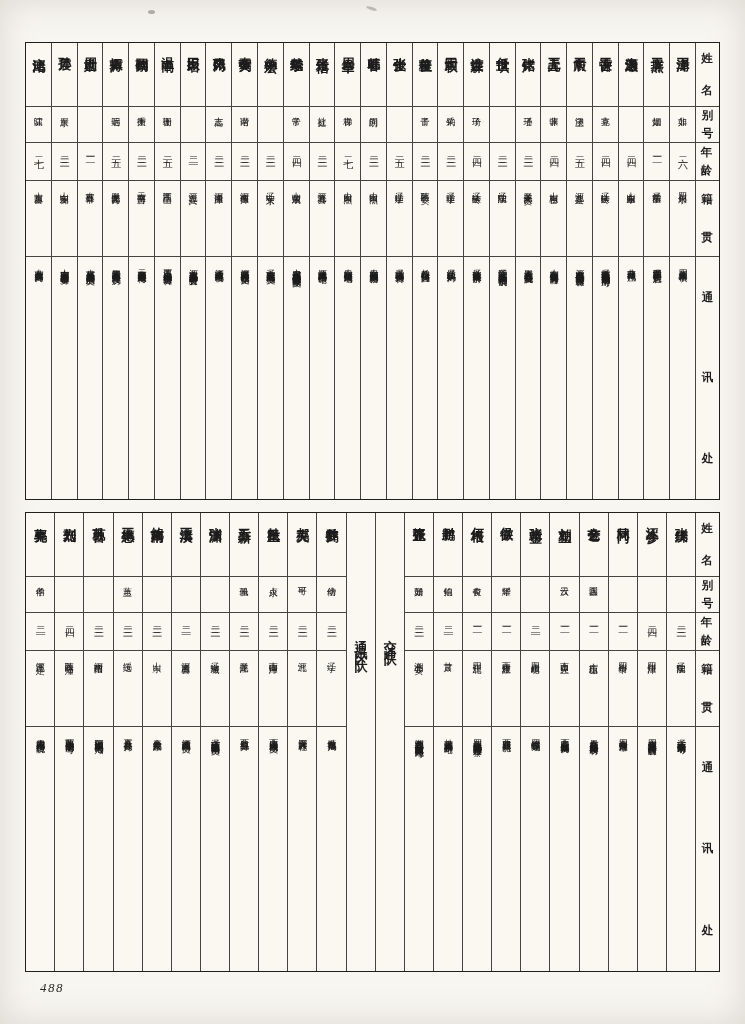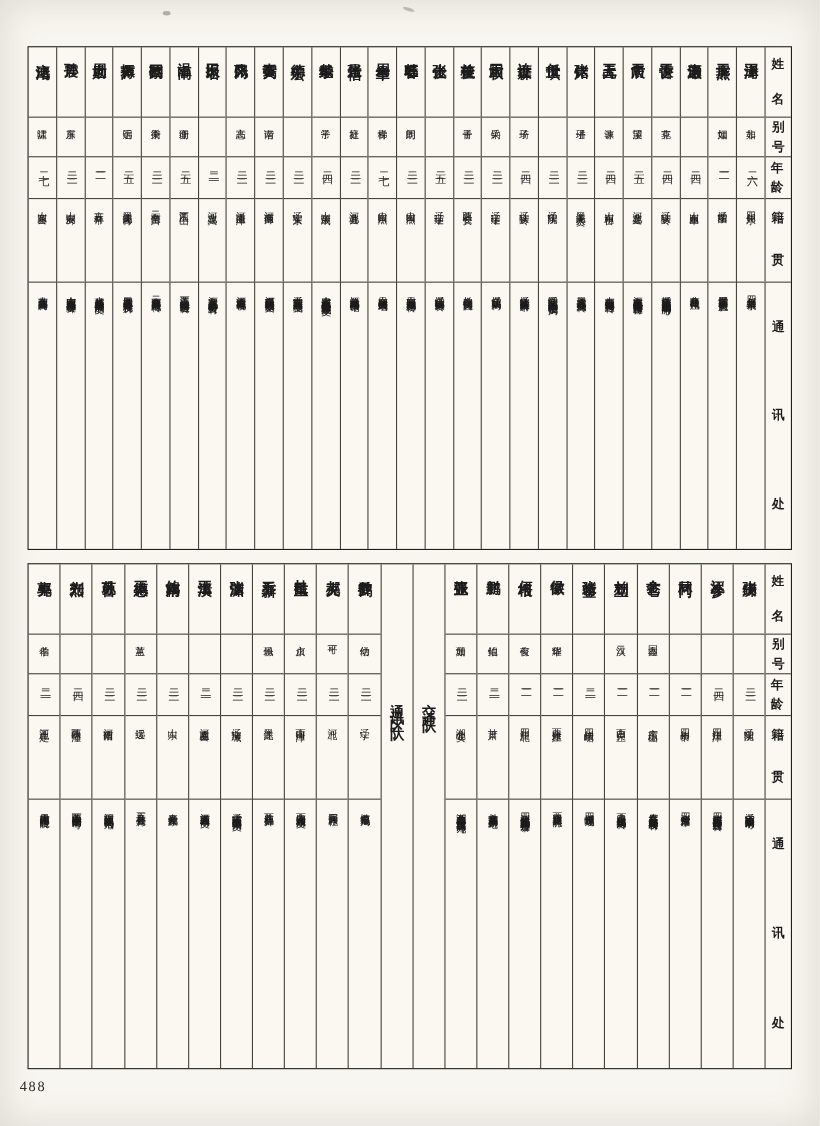--- a/index.html
+++ b/index.html
@@ -69,22 +69,22 @@
 
   
   .cell-unit { flex:1 1 auto; display:flex; justify-content:center; align-items:flex-start; }
   .unit-label {
     writing-mode:vertical-rl; text-orientation:upright;
     font-size:13px; font-weight:700; letter-spacing:7px;
     padding-top:116px;
   }
 
   .page-number {
-    position:absolute; left:18px; top:980px;
-    font-size:13px; letter-spacing:1.5px; color:#2a2a26;
+    position:absolute; left:40px; top:980px;
+    font-size:13px; font-style:italic; letter-spacing:1.5px; color:#2a2a26;
   }
 </style>
 </head>
 <body>
 
 <div class="page">
   <div class="speck s1"></div>
   <div class="speck s2"></div>
 
   <section class="dir-table frame" id="top-table">

